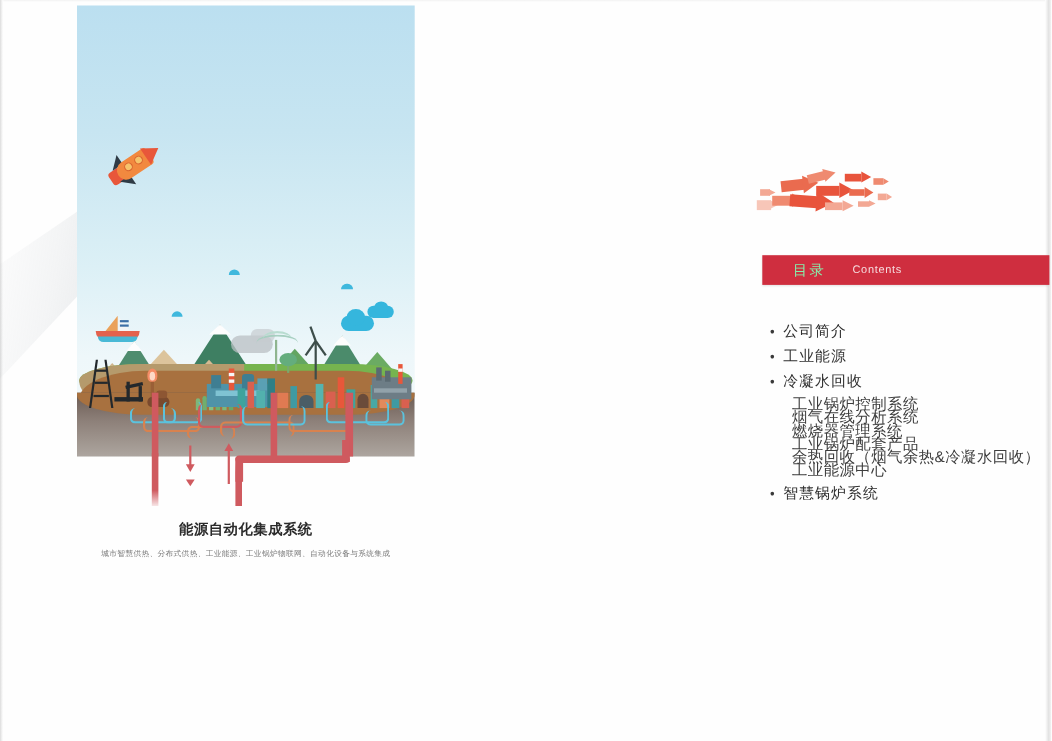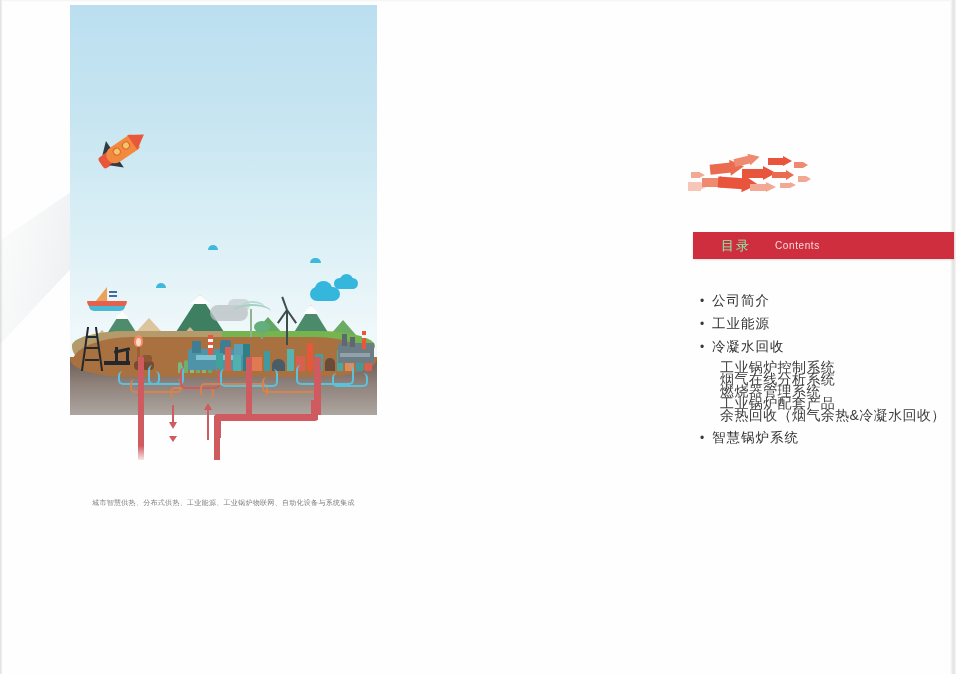--- a/index.html
+++ b/index.html
@@ -304,20 +304,21 @@
   <div class="rpipe" style="left:214px;top:416px;width:6px;height:44px;background:linear-gradient(180deg,rgba(207,90,95,0.2),#cf5a5f 30%,#cf5a5f);"></div>
   <div class="rpipe" style="left:214px;top:416px;width:7px;height:22px;"></div>
   <div class="rpipe" style="left:214px;top:414px;width:104px;height:7px;border-radius:4px;"></div>
   <div class="rpipe" style="left:311px;top:400px;width:7px;height:20px;"></div>
   <div style="position:absolute;left:169px;top:422px;width:0;height:0;border-left:4px solid transparent;border-right:4px solid transparent;border-top:7px solid #cf5a5f;"></div>
   <div style="position:absolute;left:172px;top:405px;width:1.6px;height:18px;background:#cf5a5f;"></div>
   <div style="position:absolute;left:169px;top:436px;width:0;height:0;border-left:4px solid transparent;border-right:4px solid transparent;border-top:6px solid #cf5a5f;"></div>
   <div style="position:absolute;left:204px;top:403px;width:0;height:0;border-left:4px solid transparent;border-right:4px solid transparent;border-bottom:7px solid #cf5a5f;"></div>
   <div style="position:absolute;left:207px;top:410px;width:1.6px;height:30px;background:#cf5a5f;"></div>
 
+  <div id="cap-title">能源自动化集成系统</div>
   <div id="cap-sub">城市智慧供热、分布式供热、工业能源、工业锅炉物联网、自动化设备与系统集成</div>
 
   <div id="logo">
 
     <div class="arw" style="left:0;top:32px;width:20px;height:9px;">
       <div class="shaft" style="width:13px;background:#f7c6b8;"></div>
       <div class="head" style="border-top:4.5px solid transparent;border-bottom:4.5px solid transparent;border-left:8px solid #f7c6b8;"></div>
     </div>
     <div class="arw" style="left:3px;top:22px;width:14px;height:6px;">
       <div class="shaft" style="width:9px;background:#f3a894;"></div>
@@ -386,20 +387,21 @@
       <div class="toc-main">
         <span class="toc-bullet">•</span>
         <span class="toc-label">冷凝水回收</span>
       </div>
       <div class="toc-subs">
         <div class="toc-sub">工业锅炉控制系统</div>
         <div class="toc-sub">烟气在线分析系统</div>
         <div class="toc-sub">燃烧器管理系统</div>
         <div class="toc-sub">工业锅炉配套产品</div>
         <div class="toc-sub">余热回收（烟气余热&amp;冷凝水回收）</div>
+        <div class="toc-sub">工业能源中心</div>
       </div>
       <div class="toc-main">
         <span class="toc-bullet">•</span>
         <span class="toc-label">智慧锅炉系统</span>
       </div>
     </div>
 
 </div>
 
 </body></html>

